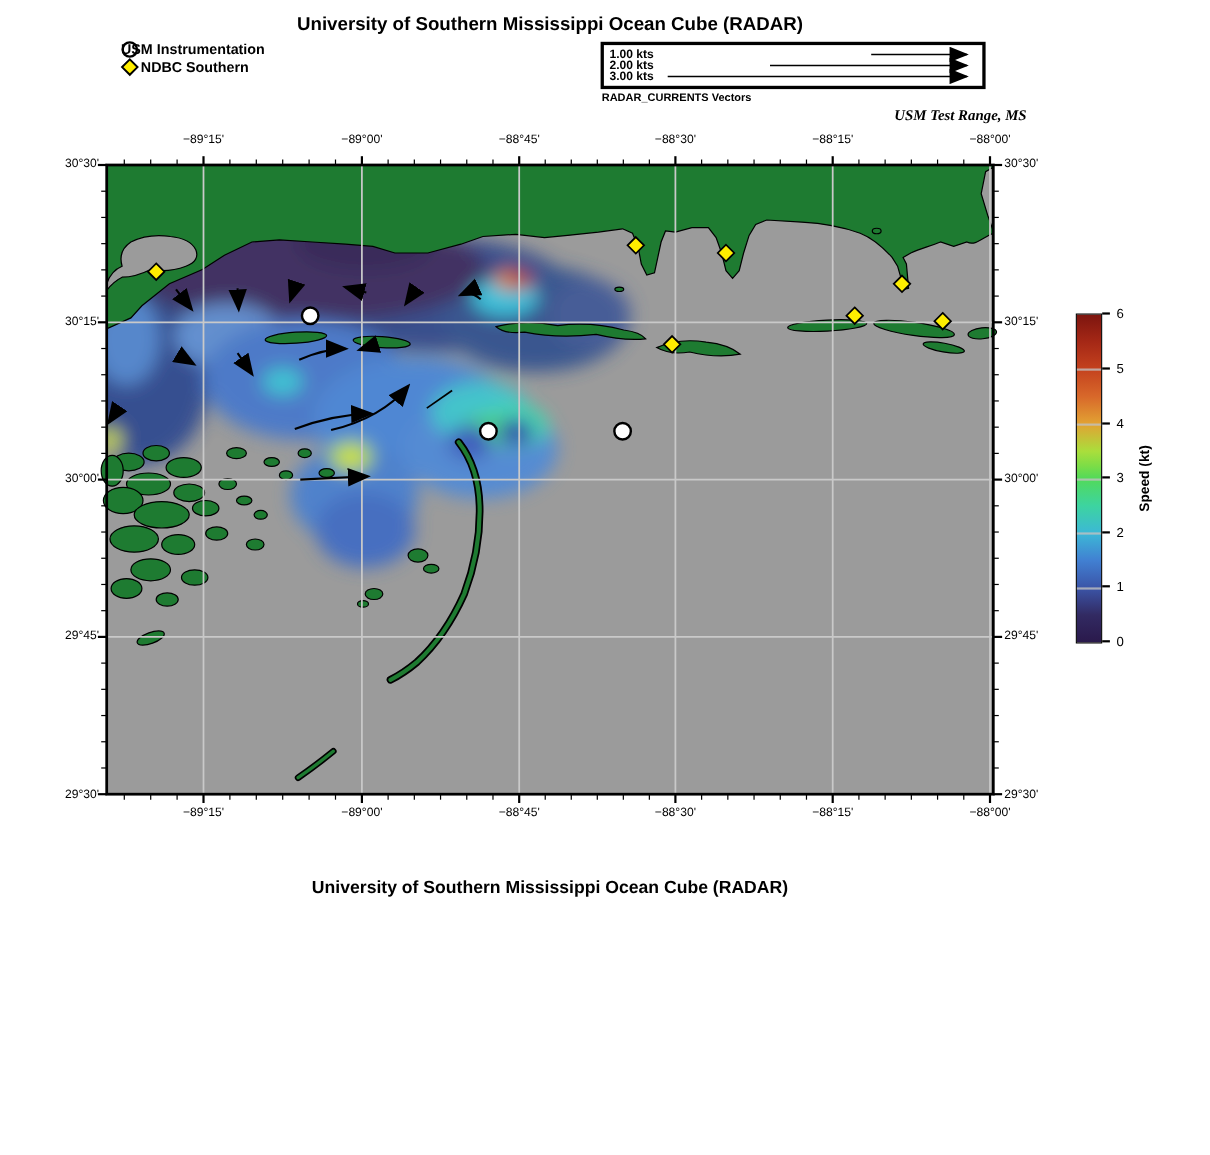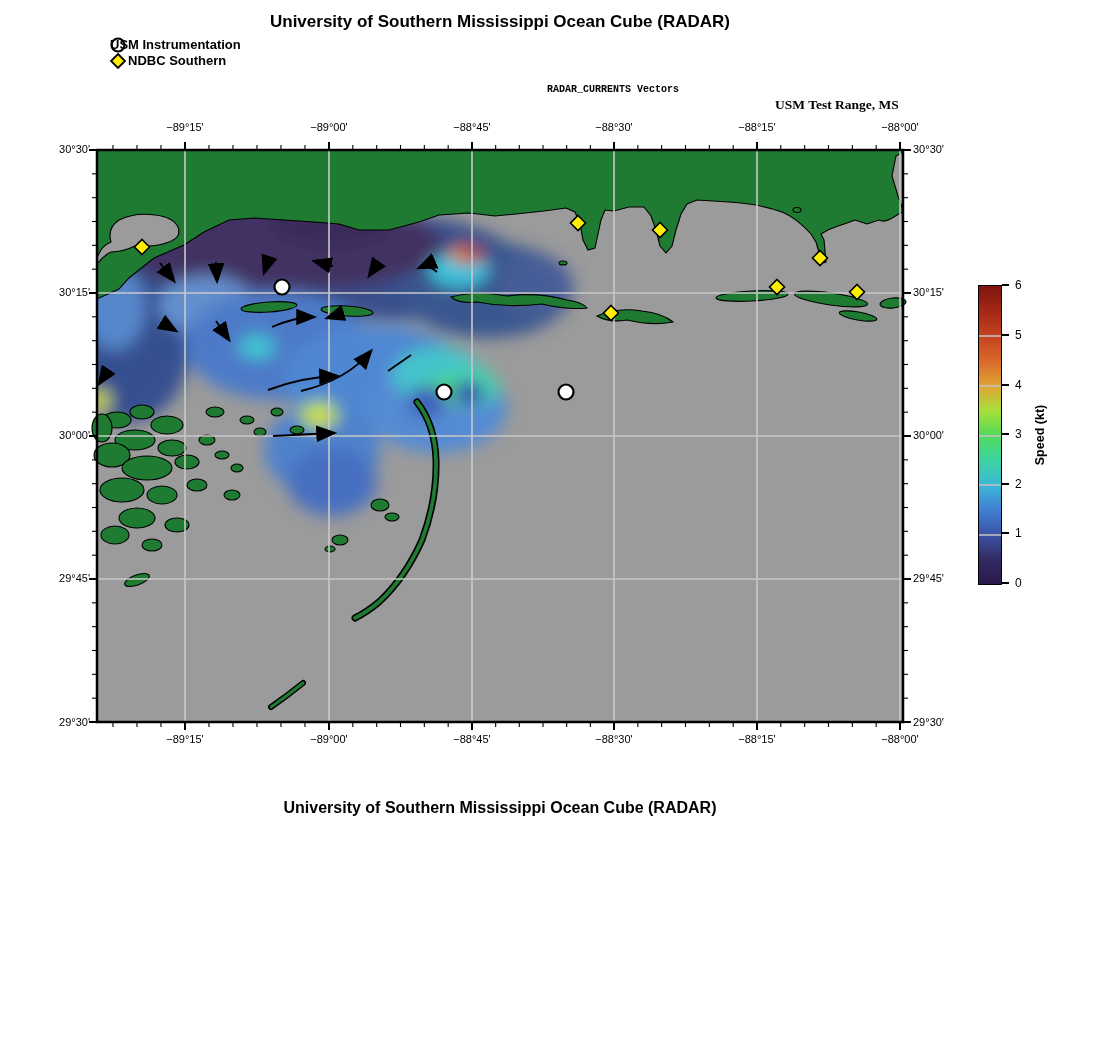--- a/index.html
+++ b/index.html
@@ -5,21 +5,21 @@
   html,body{margin:0;padding:0;background:#fff;}
   #page{position:relative;width:1100px;height:1050px;background:#ffffff;
         font-family:"Liberation Sans", sans-serif;color:#000;overflow:hidden;}
   .abs{position:absolute;}
   .ttl{font-weight:bold;font-size:17px;text-align:center;}
   .ttl2{font-weight:bold;font-size:16px;text-align:center;}
   .serif{font-family:"Liberation Serif", serif;font-weight:bold;}
   .leg-txt{font-weight:bold;font-size:13px;line-height:15px;}
   .scalebox{border:3px solid #000;background:#fff;}
   .scale-lbl{font-weight:bold;font-size:11px;line-height:10.5px;}
-  .caption{font-weight:bold;font-size:10px;font-family:Liberation Mono, monospace;}
+  .caption{font-weight:bold;font-size:10px;}
   .tick{font-size:11px;white-space:nowrap;}
   .tick.cx{transform:translateX(-50%);}
   .tick.r{text-align:right;}
   .cbar{border:1.6px solid #000;
     background:linear-gradient(to top,
       #2a194b 0%, #322a62 8.3%, #3b55a8 16.7%, #4180d2 25%,
       #3cb8d6 33.3%, #3dd4a0 41.7%, #52da59 50%, #7edd46 54%,
       #aade3c 58.3%, #e2a233 66.7%, #d8682a 75%, #c4421e 83.3%,
       #a52816 91.7%, #7d150f 100%);}
   .cbar-line{position:absolute;left:0;width:100%;height:1.5px;background:#c0c0c0;opacity:.8;}
@@ -34,23 +34,38 @@
 
   <div class="abs ttl" style="left:0;top:12px;width:1000px;">University of Southern Mississippi Ocean Cube (RADAR)</div>
 
   <svg class="abs" style="left:105px;top:33px;" width="26" height="40">
     <circle cx="13" cy="12" r="6.5" fill="#fff" stroke="#000" stroke-width="2.2"></circle>
     <path d="M13 21 L20 28 L13 35 L6 28 Z" fill="#ffee00" stroke="#000" stroke-width="1.8"></path>
   </svg>
   <div class="abs leg-txt" style="left:110px;top:37px;">USM Instrumentation</div>
   <div class="abs leg-txt" style="left:128px;top:53px;">NDBC Southern</div>
 
+  <div class="abs scalebox" style="left:546px;top:38px;width:344px;height:37px;">
+    <div class="abs scale-lbl" style="left:5px;top:4px;">1.00 kts</div>
+    <div class="abs scale-lbl" style="left:5px;top:14px;">2.00 kts</div>
+    <div class="abs scale-lbl" style="left:5px;top:24px;">3.00 kts</div>
+    <svg class="abs" style="left:0;top:0;" width="344" height="37">
+      <defs>
+        <marker id="sah" viewBox="0 0 10 8" refX="9" refY="4" markerWidth="13" markerHeight="10" orient="auto">
+          <path d="M0,0 L10,4 L0,8 Z" fill="#000"></path>
+        </marker>
+      </defs>
+      <line x1="243" y1="8.5" x2="330" y2="8.5" stroke="#000" stroke-width="1.4" marker-end="url(#sah)"></line>
+      <line x1="151" y1="18.5" x2="330" y2="18.5" stroke="#000" stroke-width="1.4" marker-end="url(#sah)"></line>
+      <line x1="58" y1="28.5" x2="330" y2="28.5" stroke="#000" stroke-width="1.4" marker-end="url(#sah)"></line>
+    </svg>
+  </div>
   <div class="abs caption" style="left:547px;top:84px;">RADAR_CURRENTS Vectors</div>
 
-  <div class="abs serif" style="left:775px;top:97px;font-size:13.5px;">USM Test Range, MS</div>
+  <div class="abs serif" style="left:813px;top:97px;font-size:13.5px;font-style:italic;">USM Test Range, MS</div>
 
   <span class="abs tick cx" style="left:185px;top:121px;">−89°15'</span>
   <span class="abs tick cx" style="left:329px;top:121px;">−89°00'</span>
   <span class="abs tick cx" style="left:472px;top:121px;">−88°45'</span>
   <span class="abs tick cx" style="left:614px;top:121px;">−88°30'</span>
   <span class="abs tick cx" style="left:757px;top:121px;">−88°15'</span>
   <span class="abs tick cx" style="left:900px;top:121px;">−88°00'</span>
 
   <span class="abs tick cx" style="left:185px;top:733px;">−89°15'</span>
   <span class="abs tick cx" style="left:329px;top:733px;">−89°00'</span>

